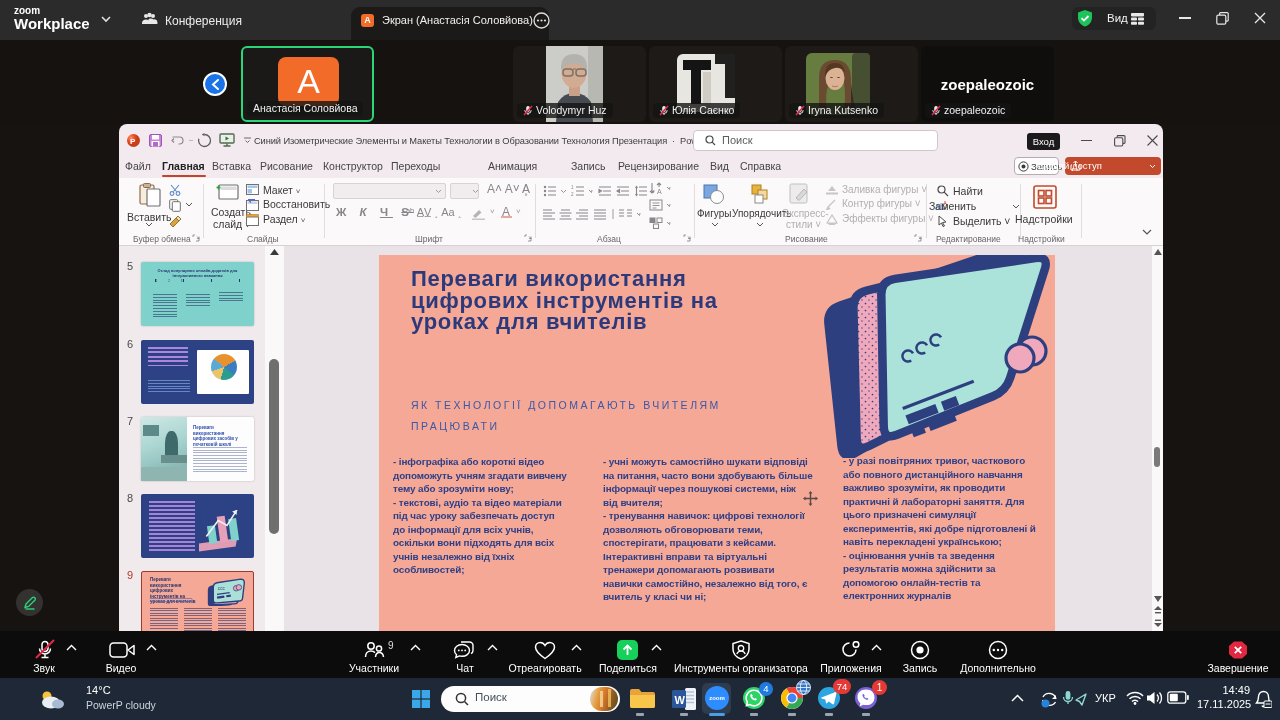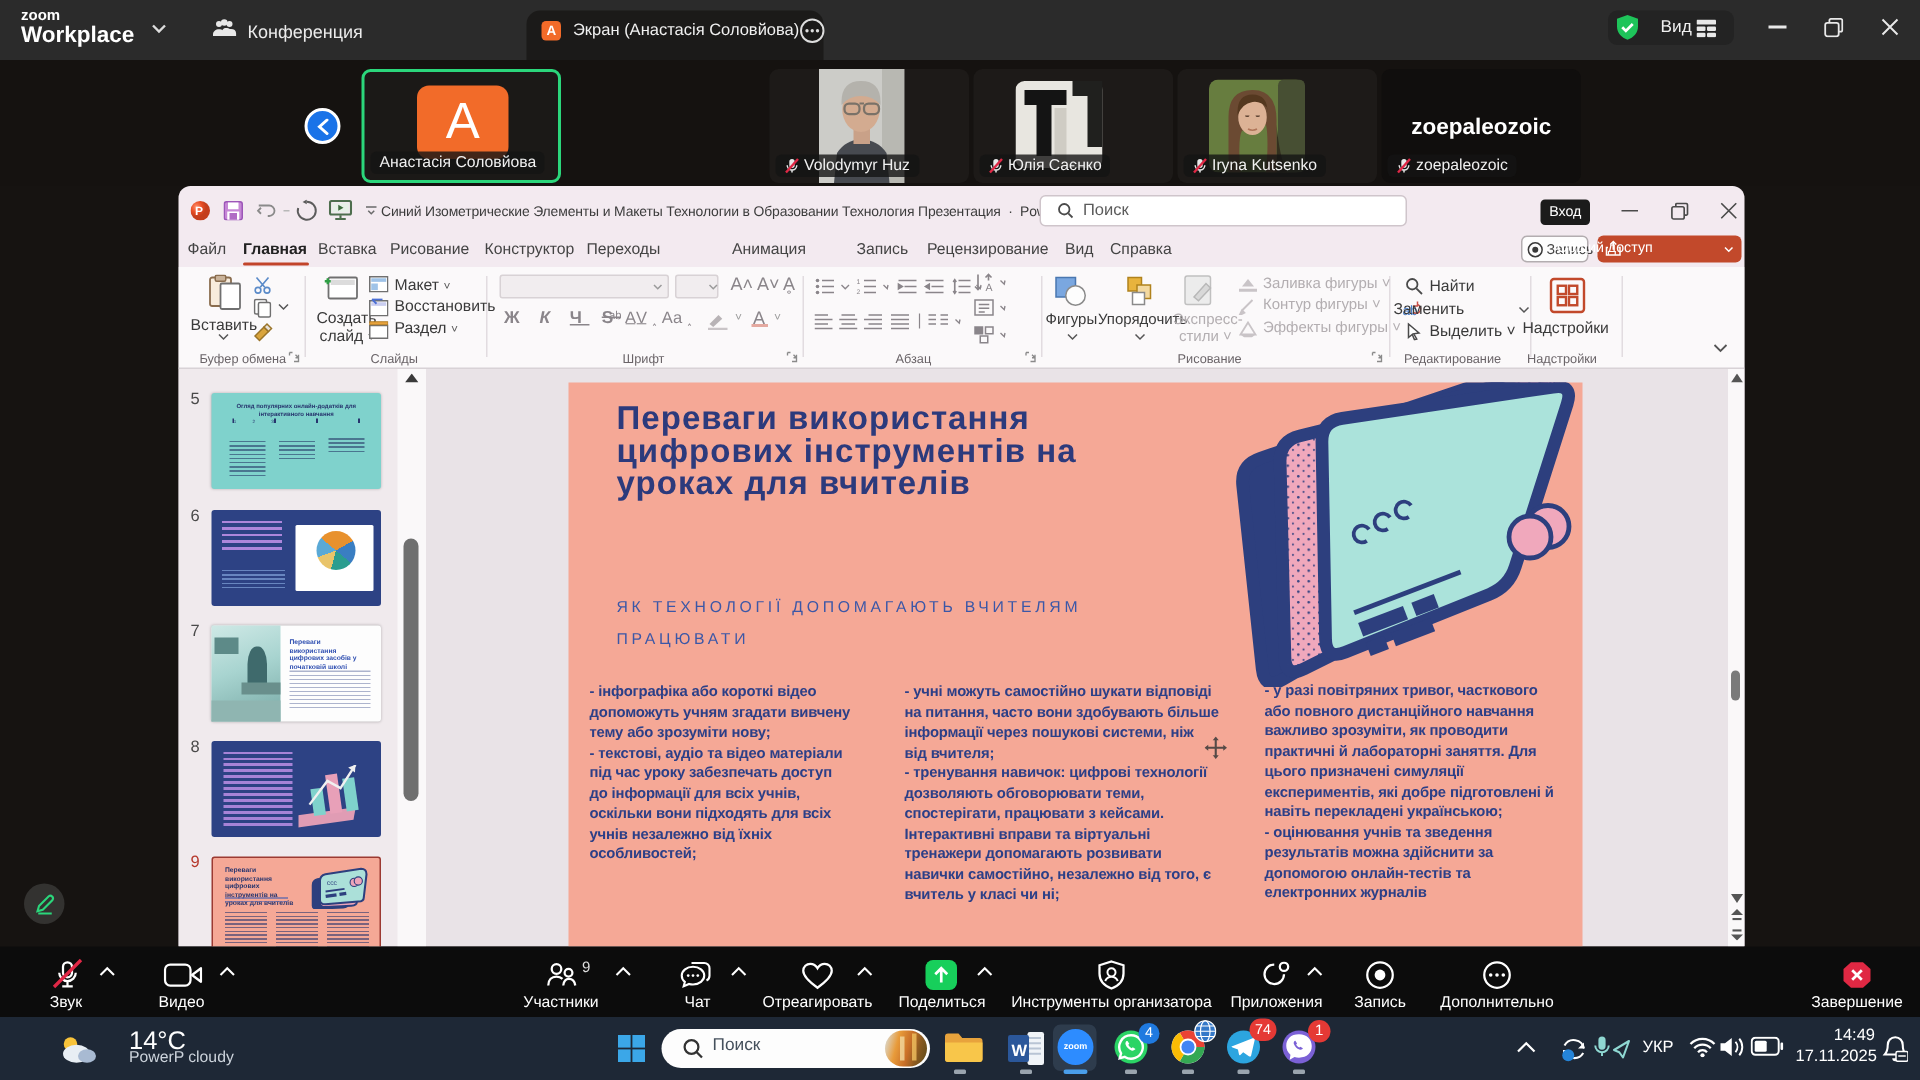--- a/index.html
+++ b/index.html
@@ -669,21 +669,21 @@
         <path d="M6.8 6.8 l6.4 6.4 M13.2 6.8 l-6.4 6.4" stroke="#fff" stroke-width="1.8"></path>
       </svg>
     <div class="ztl" style="left:1238px;">Завершение</div>
   </div>
   <div id="taskbar" class="abs">
     <svg class="abs" style="left:38px;top:10px" width="26" height="23" viewBox="0 0 26 23">
         <circle cx="9" cy="8" r="4.5" fill="#f8c33a"></circle>
         <ellipse cx="13" cy="14.5" rx="9" ry="6" fill="#e8eef4"></ellipse>
         <ellipse cx="20" cy="16" rx="6" ry="4.5" fill="#a8bad2"></ellipse>
       </svg>
-    <div class="abs" style="left:86px;top:6px;font-size:17px;color:#fff;">14°C</div>
+    <div class="abs" style="left:86px;top:6px;font-size:11px;color:#fff;">14°C</div>
     <div class="abs" style="left:86px;top:21px;font-size:10.5px;color:#cdd4dc;">PowerP cloudy</div>
     <svg class="abs" style="left:412px;top:12px" width="18" height="18" viewBox="0 0 18 18" fill="#3ba7e8">
         <rect width="8.4" height="8.4"></rect>
         <rect x="9.6" width="8.4" height="8.4"></rect>
         <rect y="9.6" width="8.4" height="8.4"></rect>
         <rect x="9.6" y="9.6" width="8.4" height="8.4"></rect>
       </svg>
     <div class="abs" style="left:441px;top:8px;width:179px;height:26px;background:#fdfdfd;border-radius:13px;"></div>
     <svg class="abs" style="left:455px;top:14px" width="14" height="14" viewBox="0 0 14 14">
         <circle cx="6" cy="6" r="4.6" stroke="#333" stroke-width="1.5" fill="none"></circle>

